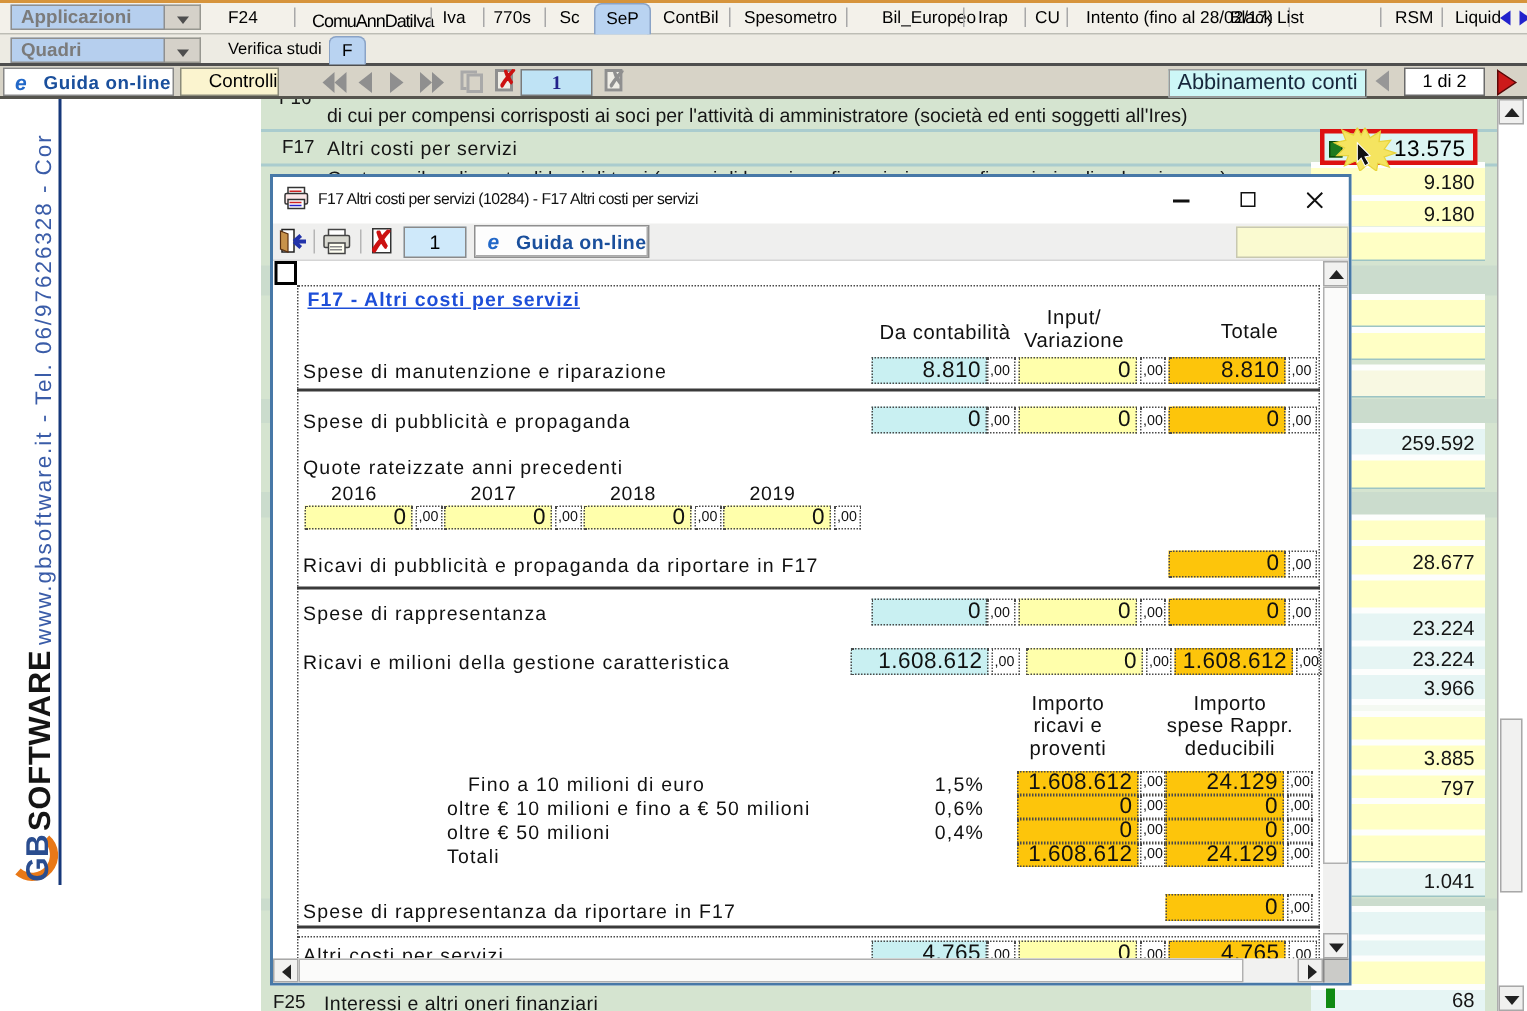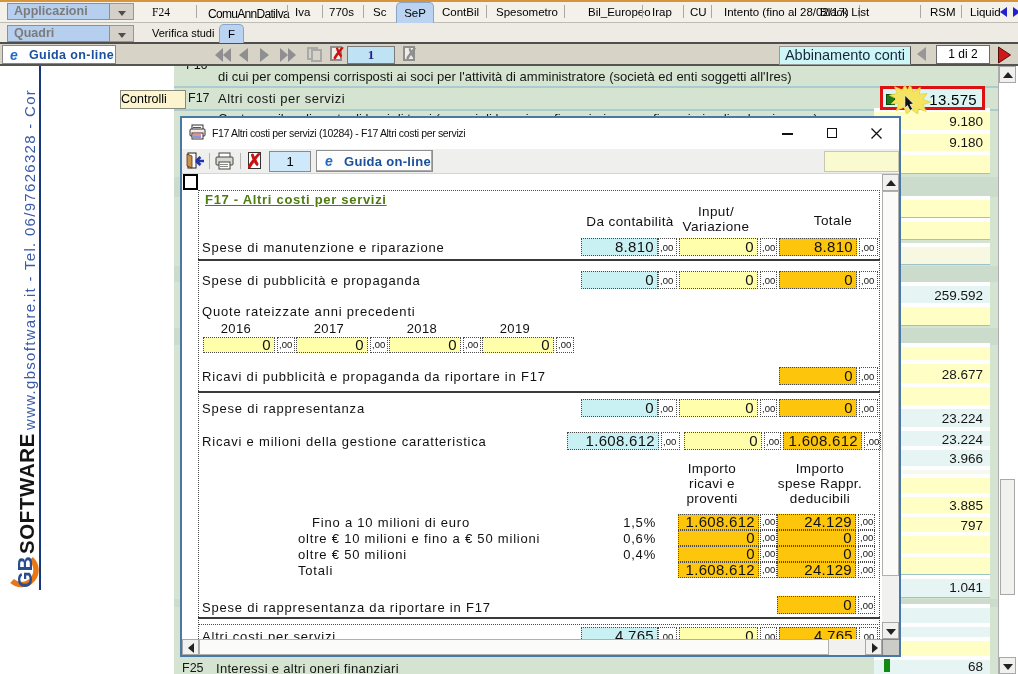--- a/index.html
+++ b/index.html
@@ -126,21 +126,21 @@
  <div class="ab oline"></div>
  <div class="ab row2bg"></div>
  <div class="ab hsep"></div>
  <div class="ab dline"></div>
  <div class="ddbox" style="top:3px;">Applicazioni</div>
     <div class="ddarr" style="top:3px;"></div>
  <div class="ddbox" style="top:25px;">Quadri</div>
     <div class="ddarr" style="top:25px;"></div>
  <div class="seltab" style="left:396px;top:2px;width:38px;height:21px;line-height:20px;">SeP</div>
  <div class="seltab" style="left:219px;top:24px;width:25px;height:19px;line-height:18px;">F</div>
- <div class="tab" style="left:152px;font-family:Liberation Serif, serif;">F24</div>
+ <div class="tab" style="left:152px;">F24</div>
  <div class="tsep" style="left:196px;"></div>
  <div class="tab" style="left:208px;font-size:12px;letter-spacing:-0.7px;top:7px;">ComuAnnDatiIva</div>
  <div class="tsep" style="left:287px;"></div>
  <div class="tab" style="left:295px;">Iva</div>
  <div class="tsep" style="left:322px;"></div>
  <div class="tab" style="left:329px;">770s</div>
  <div class="tsep" style="left:363px;"></div>
  <div class="tab" style="left:373px;">Sc</div>
  <div class="tab" style="left:442px;">ContBil</div>
  <div class="tsep" style="left:486px;"></div>
@@ -161,21 +161,21 @@
  <div class="tab" style="left:970px;">Liquid</div>
  <div class="tri" style="left:1000px;top:7px;border:5px solid transparent;border-right:7px solid #2222cc;border-left:none;"></div>
  <div class="tri" style="left:1013px;top:7px;border:5px solid transparent;border-left:7px solid #2222cc;border-right:none;"></div>
  <div class="tab" style="left:152px;top:27px;font-size:11px;">Verifica studi</div>
 </div>
 <div class="ab" id="toolbar">
  <div class="tbtn" style="left:2px;top:1px;width:114px;height:19px;background:#fff;border-color:#888;">
    <span style="position:absolute;left:7px;top:1px;font-size:14px;font-weight:bold;font-style:italic;color:#2268c8;">e</span>
    <span style="position:absolute;left:26px;top:2px;font-size:12.5px;font-weight:bold;color:#1a4f9c;letter-spacing:0.4px;">Guida on-line</span>
  </div>
- <div class="tbtn" style="left:120px;top:1px;width:66px;height:19px;background:#fbf4cf;border-color:#8a8a7a;text-align:left;font-size:12.5px;line-height:17px;margin-top:45px;">Controlli</div>
+ <div class="tbtn" style="left:120px;top:1px;width:66px;height:19px;background:#fbf4cf;border-color:#8a8a7a;text-align:right;font-size:12.5px;line-height:17px;">Controlli</div>
 
  <div class="tri" style="left:215px;top:4px;border:7px solid transparent;border-right:8px solid #8f8f8f;border-left:none;"></div>
  <div class="tri" style="left:223px;top:4px;border:7px solid transparent;border-right:8px solid #8f8f8f;border-left:none;"></div>
  <div class="tri" style="left:239px;top:4px;border:7px solid transparent;border-right:9px solid #8f8f8f;border-left:none;"></div>
  <div class="tri" style="left:260px;top:4px;border:7px solid transparent;border-left:9px solid #8f8f8f;border-right:none;"></div>
  <div class="tri" style="left:280px;top:4px;border:7px solid transparent;border-left:8px solid #8f8f8f;border-right:none;"></div>
  <div class="tri" style="left:288px;top:4px;border:7px solid transparent;border-left:8px solid #8f8f8f;border-right:none;"></div>
 
  <div class="ab" style="left:307px;top:3px;width:11px;height:13px;border:2px solid #a9a9a9;background:#d7d3c7;"></div>
  <div class="ab" style="left:311px;top:5px;width:11px;height:13px;border:2px solid #a9a9a9;background:#d7d3c7;"></div>
@@ -232,21 +232,21 @@
   <div class="ab" style="left:87px;top:2px;width:42px;height:21px;background:#cfe9fa;border:1px solid #8a8a8a;text-align:center;font-size:13px;line-height:19px;">1</div>
   <div class="ab" style="left:134px;top:1px;width:117px;height:22px;background:#fdfdfd;border:1px solid #8f8f8f;box-shadow:inset -1px -1px 0 #aaa, inset 1px 1px 0 #fff;">
     <span style="position:absolute;left:8px;top:2px;font-size:14px;font-weight:bold;font-style:italic;color:#2268c8;">e</span>
     <span style="position:absolute;left:27px;top:3px;font-size:13px;font-weight:bold;color:#1a4f9c;letter-spacing:0.3px;">Guida on-line</span>
   </div>
   <div class="ab" style="left:642px;top:2px;width:75px;height:21px;background:#fafad0;border:1px solid #c8c8b0;"></div>
  </div>
  <div class="ab" id="dlgcont">
   <div class="ab" style="left:1px;top:0;width:15px;height:16px;border:2px solid #000;background:#fff;"></div>
   <div class="ab" style="left:16px;top:16px;width:682px;height:449px;border:1px dotted #4a4a4a;border-bottom:none;"></div>
-  <div class="tx" style="left:23px;top:18px;font-size:13px;font-weight:bold;color:#4d7c0f;text-decoration:underline;letter-spacing:0.7px;">F17 - Altri costi per servizi</div>
+  <div class="tx" style="left:23px;top:18px;font-size:13px;font-weight:bold;color:#1d4ed8;text-decoration:underline;letter-spacing:0.7px;">F17 - Altri costi per servizi</div>
   <div class="hdd" style="left:388px;top:40px;width:120px;">Da contabilità</div>
   <div class="hdd" style="left:474px;top:31px;width:120px;line-height:14.5px;">Input/<br>Variazione</div>
   <div class="hdd" style="left:591px;top:39px;width:120px;">Totale</div>
 
   <div class="lbl" style="left:20px;top:66px;">Spese di manutenzione e riparazione</div>
   <div class="cell ccy" style="left:399px;top:64px;width:77px;height:18px;line-height:15px;">8.810</div>
   <div class="c00" style="left:476px;top:64px;width:19px;height:18px;">,00</div>
   <div class="cell cye" style="left:497px;top:64px;width:79px;height:18px;line-height:15px;">0</div>
   <div class="c00" style="left:578px;top:64px;width:17px;height:18px;">,00</div>
   <div class="cell cor" style="left:597px;top:64px;width:78px;height:18px;line-height:15px;">8.810</div>

